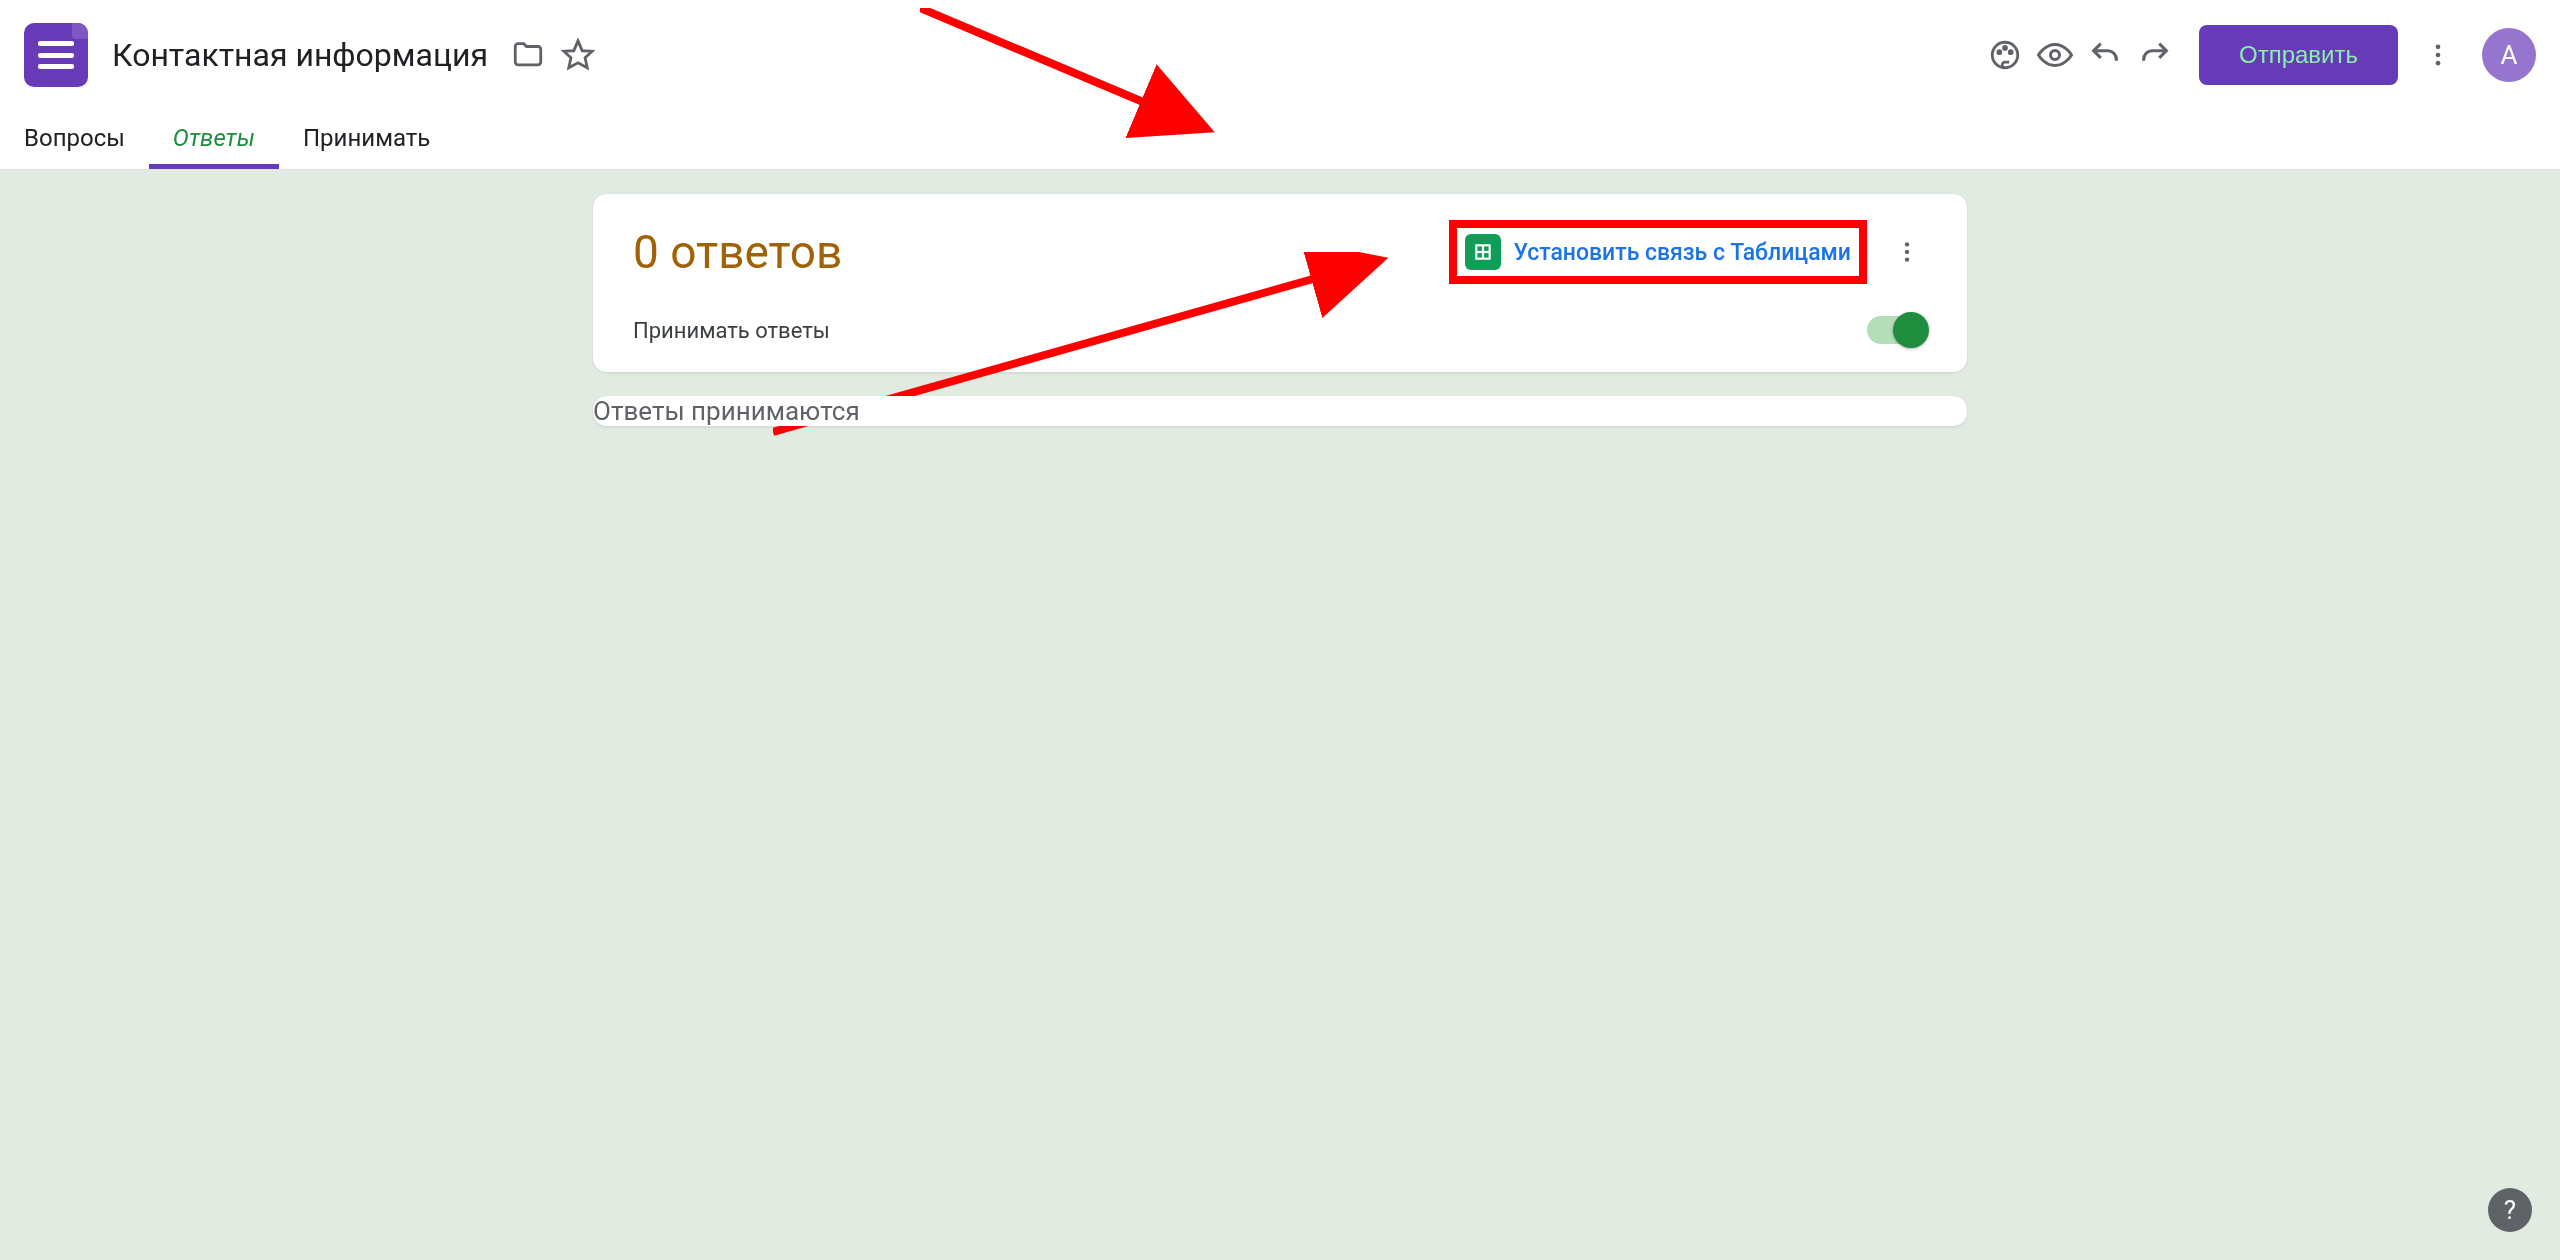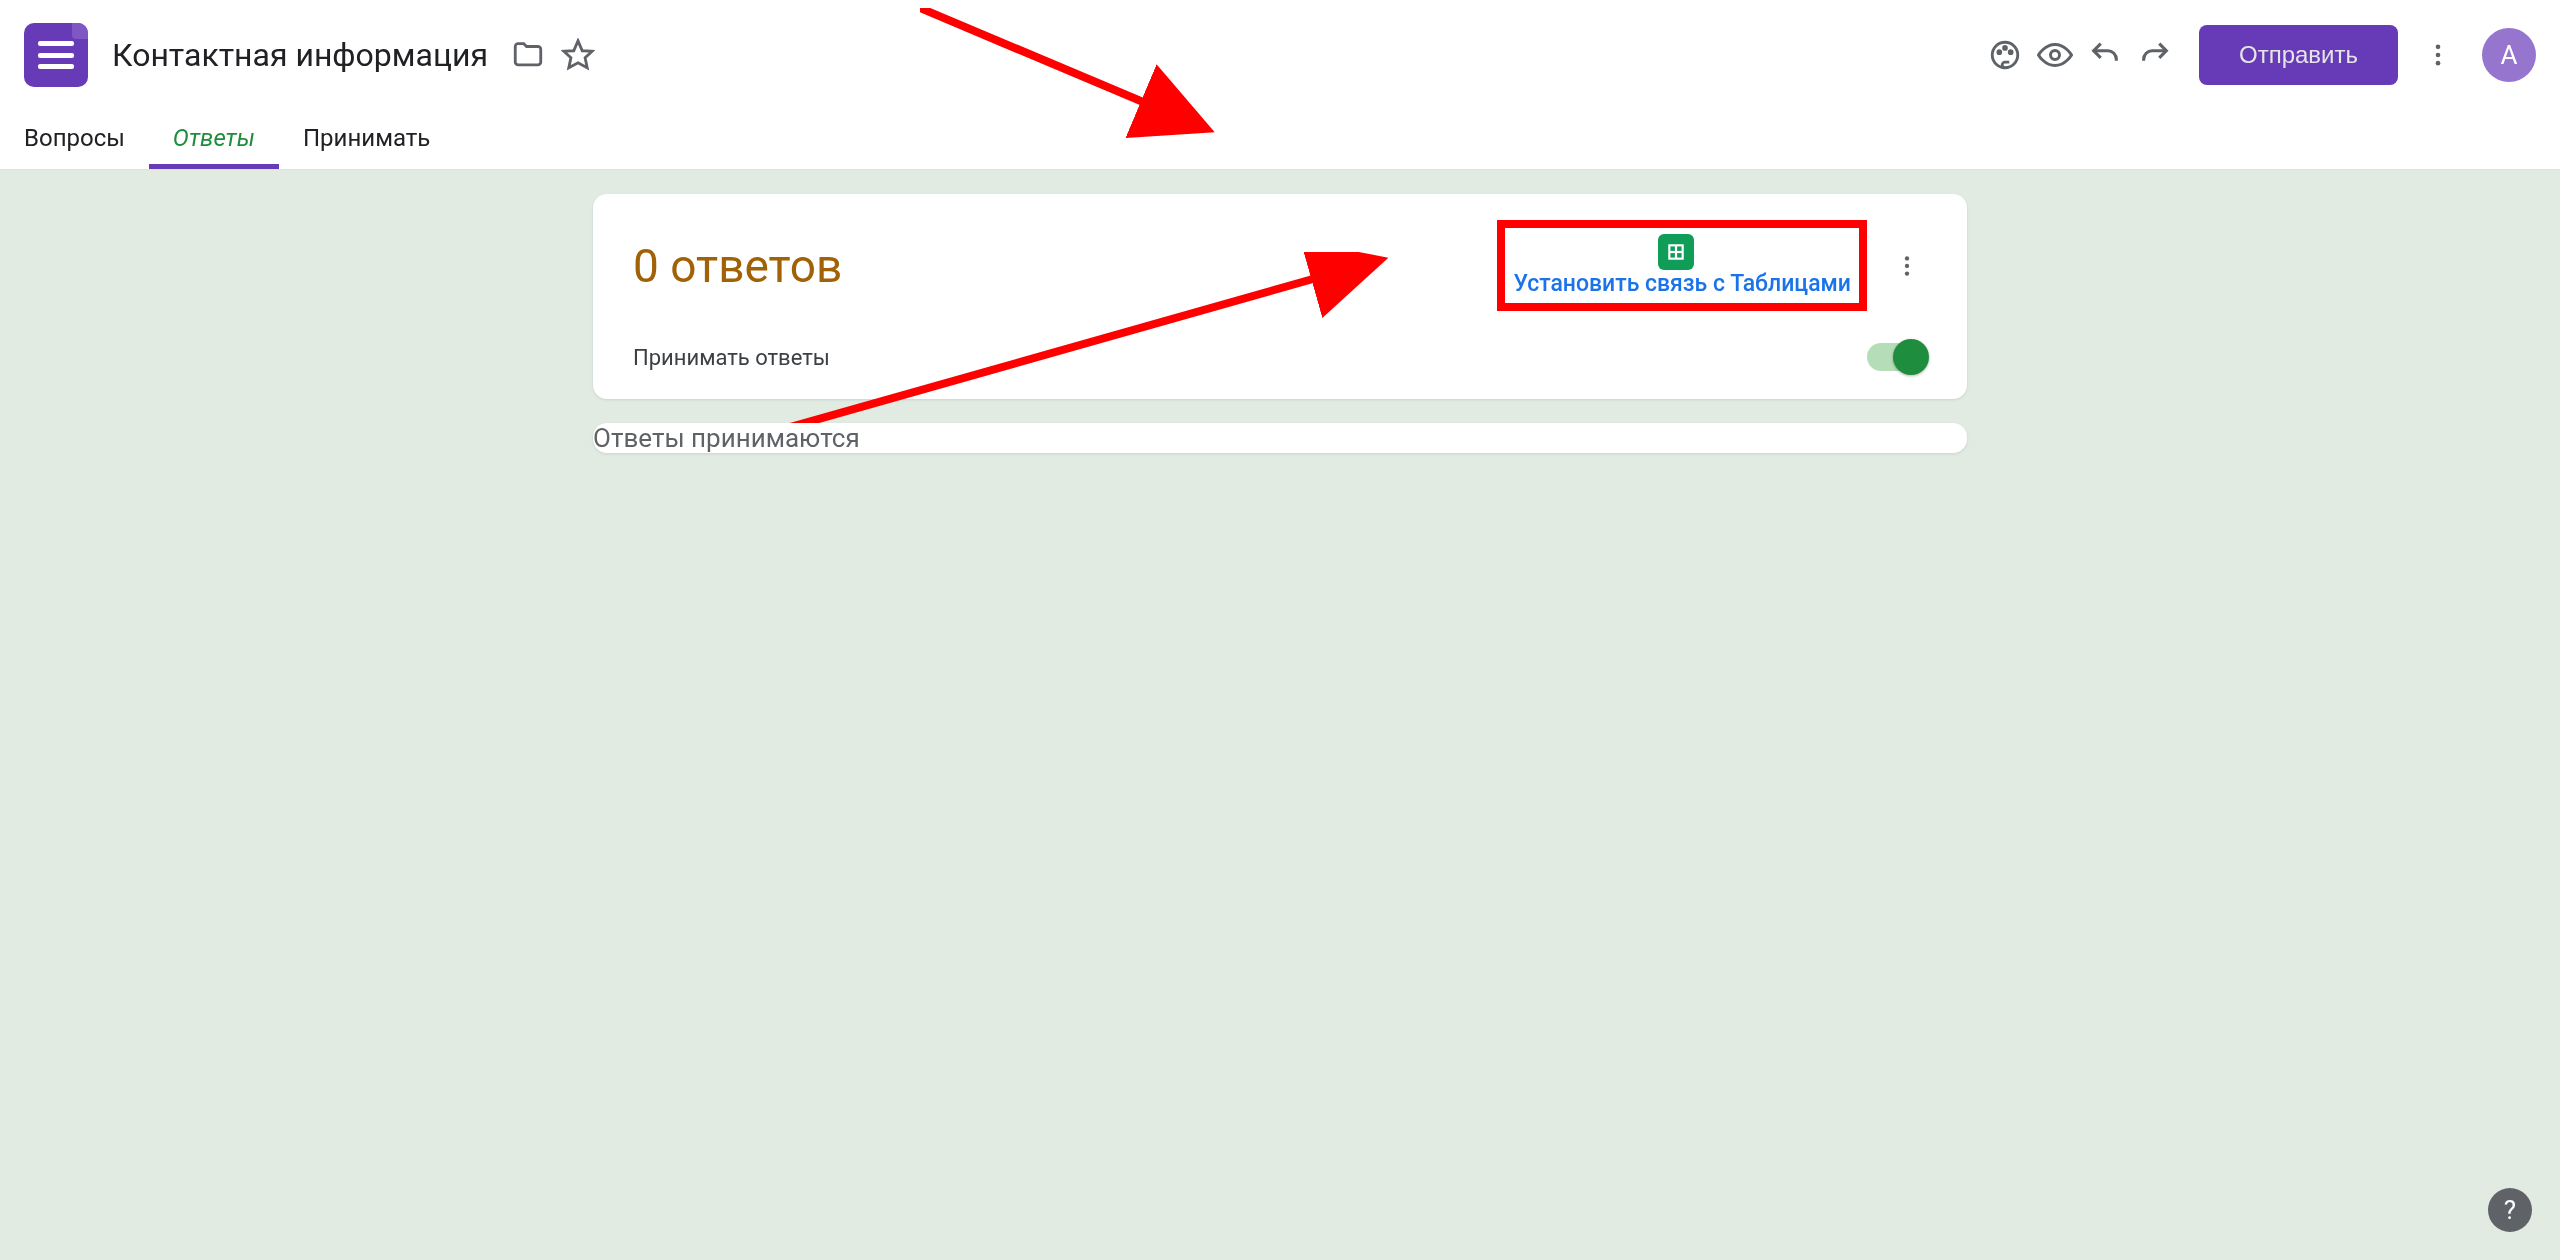--- a/index.html
+++ b/index.html
@@ -54,21 +54,21 @@
       margin-right: 20px;
     }
     .hdr-icon {
       width: 40px; height: 40px;
       display: flex; align-items: center; justify-content: center;
       color: #5f6368; cursor: pointer; margin-right: 10px;
     }
     .hdr-spacer { flex: 1; }
     .send-btn {
       background: #673ab7;
-      color: #e5e5e5;
+      color: #86efac;
       border: none;
       border-radius: 8px;
       padding: 16px 40px;
       font-size: 24px;
       font-weight: 500;
       cursor: pointer;
       margin: 0 14px;
     }
     .avatar {
       width: 54px; height: 54px;
@@ -152,21 +152,20 @@
     .link-sheets {
       color: #1a73e8;
       font-size: 23px;
       font-weight: 500;
       cursor: pointer;
     }
     .link-wrap {
       display: flex; align-items: center;
       position: relative;
       padding: 10px 12px;
-      flex-direction: column;
     }
     .red-box {
       position: absolute;
       inset: -4px;
       border: 8px solid red;
       pointer-events: none;
     }
     .dots-icon {
       width: 40px; height: 40px;
       display: flex; align-items: center; justify-content: center;

